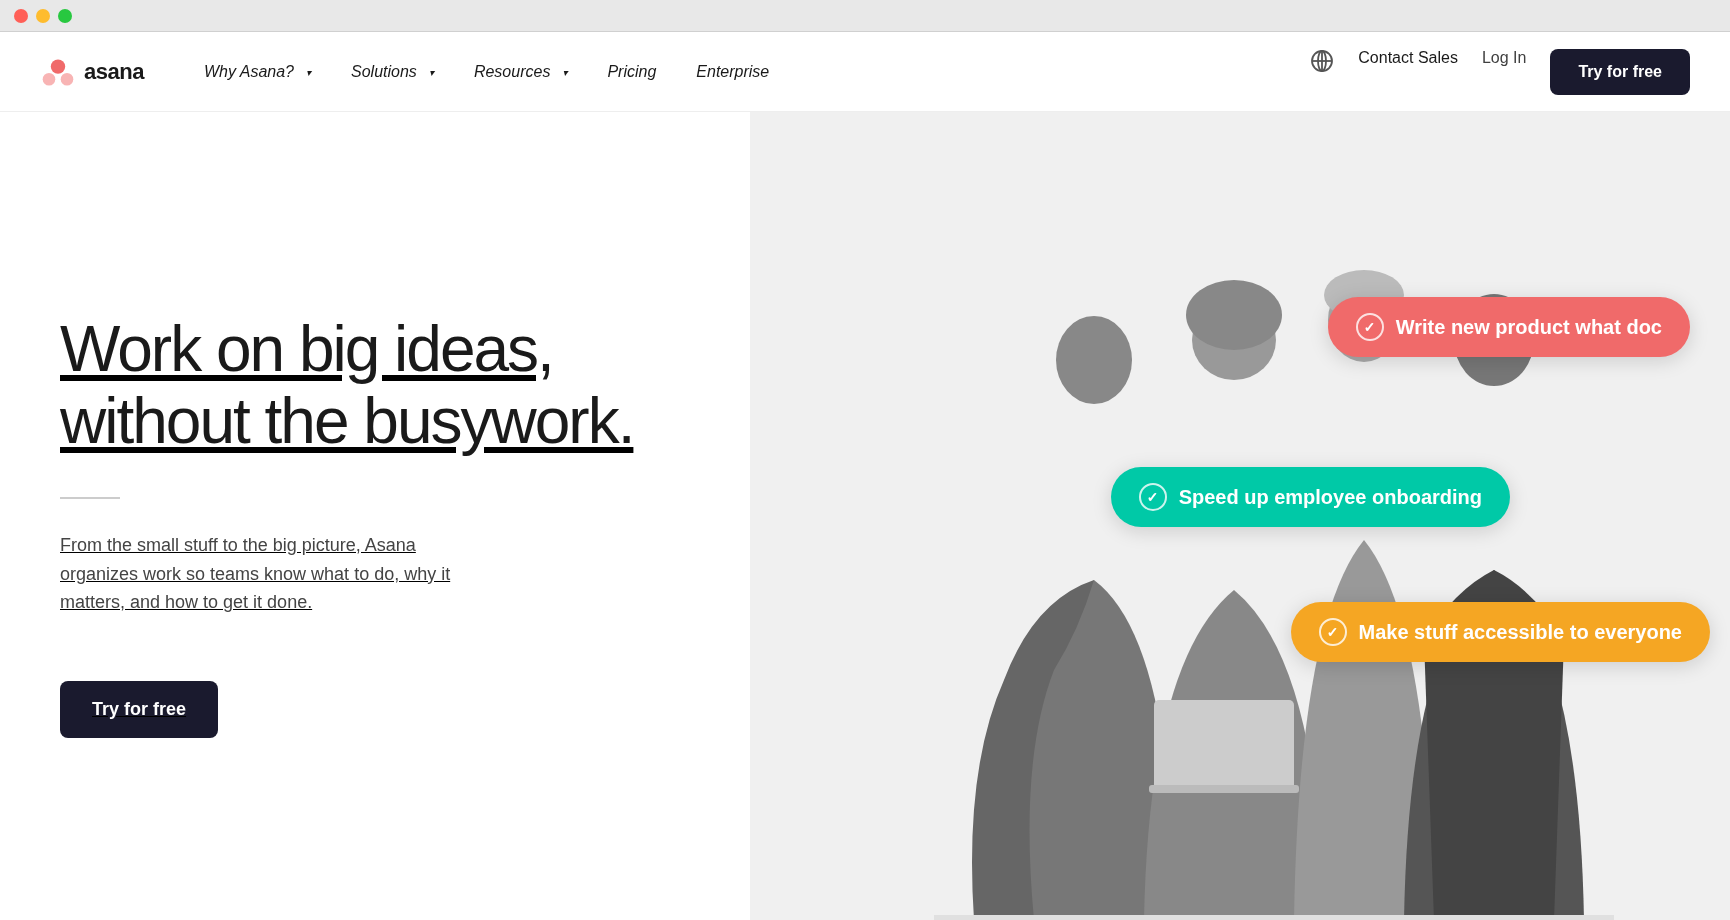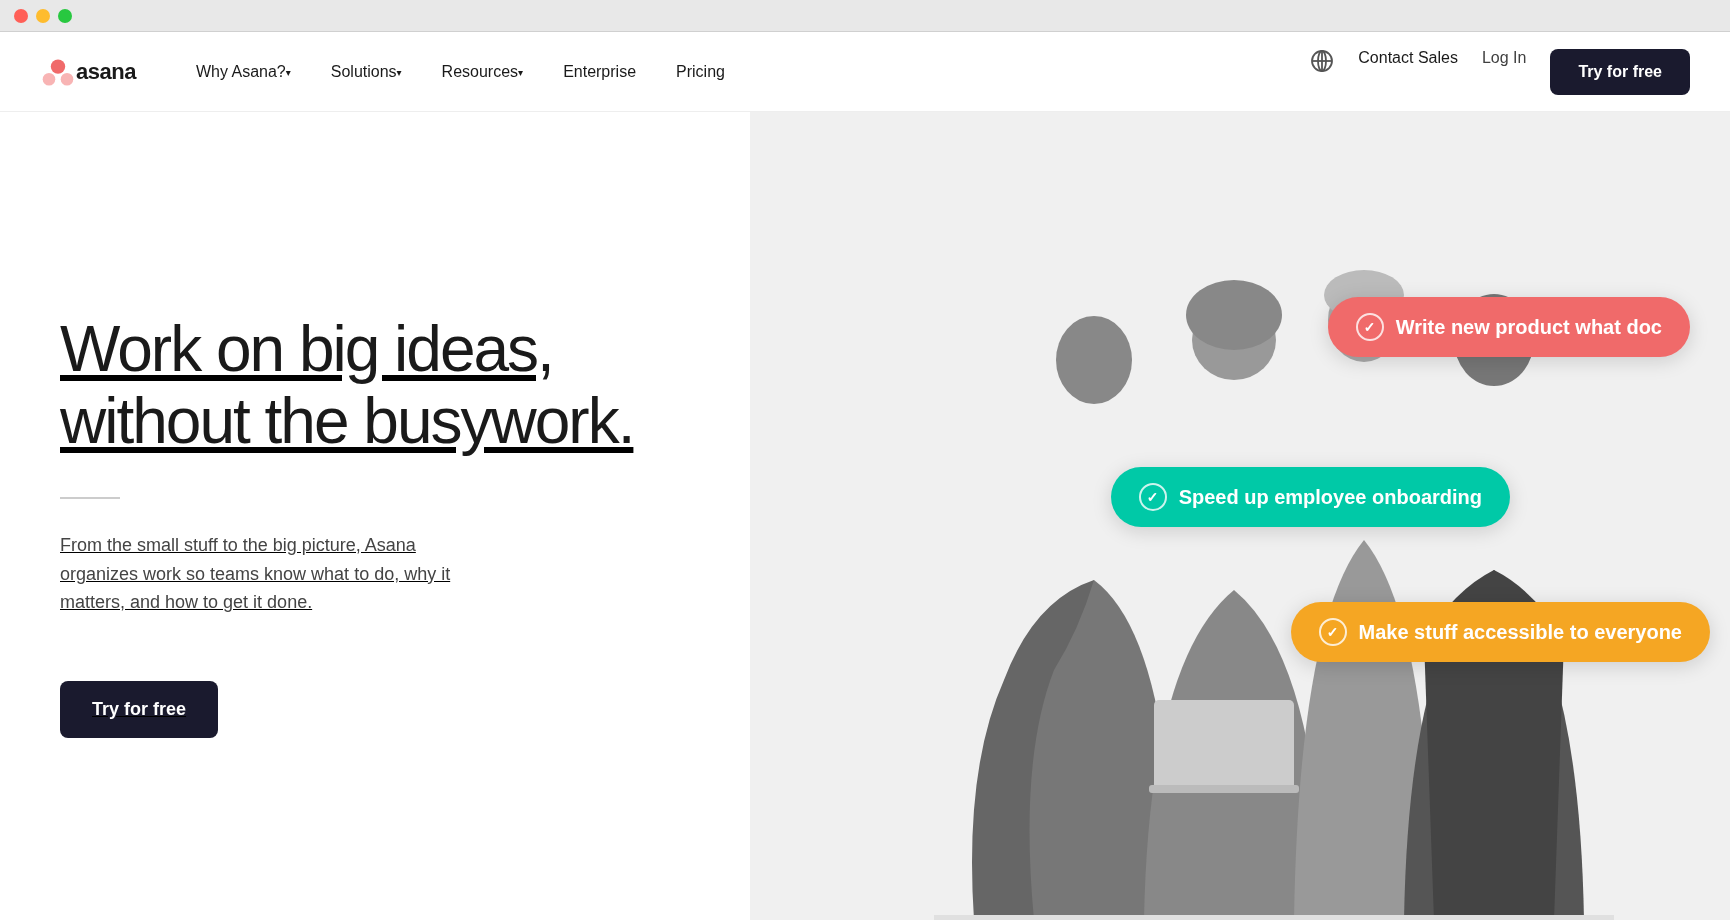--- a/index.html
+++ b/index.html
@@ -32,20 +32,21 @@
       display: flex;
       align-items: center;
       padding: 0 40px;
       gap: 0;
       position: relative;
       z-index: 10;
     }
     .logo {
       display: flex;
       align-items: center;
+      gap: 8px;
       margin-right: 40px;
     }
     .logo-icon {
       width: 36px;
       height: 36px;
     }
     .logo-text {
       font-size: 22px;
       font-weight: 600;
       color: #1a1a1a;
@@ -59,22 +60,23 @@
     }
     .nav-item {
       padding: 0 20px;
       height: 60px;
       display: flex;
       align-items: center;
       cursor: pointer;
       font-size: 16px;
       color: #1a1a1a;
       font-weight: 400;
-      gap: 0;
+      gap: 12px;
       white-space: nowrap;
+      font-style: italic;
     }
     .nav-chevron {
       font-size: 10px;
       margin-top: 1px;
     }
     .nav-right {
       display: flex;
       align-items: flex-start;
       gap: 24px;
     }
@@ -230,24 +232,24 @@
     </div>
     <div class="nav-item">
       <span>Solutions</span>
       <span class="nav-chevron">▾</span>
     </div>
     <div class="nav-item">
       <span>Resources</span>
       <span class="nav-chevron">▾</span>
     </div>
     <div class="nav-item">
+      <span>Pricing</span>
+    </div>
+    <div class="nav-item">
       <span>Enterprise</span>
-    </div>
-    <div class="nav-item">
-      <span>Pricing</span>
     </div>
   </div>
 
   <div class="nav-right">
     <svg class="globe-icon" viewBox="0 0 24 24" fill="none" stroke="#555" stroke-width="1.8">
       <circle cx="12" cy="12" r="10"></circle>
       <ellipse cx="12" cy="12" rx="4" ry="10"></ellipse>
       <line x1="2" y1="12" x2="22" y2="12"></line>
       <line x1="12" y1="2" x2="12" y2="22"></line>
     </svg>

